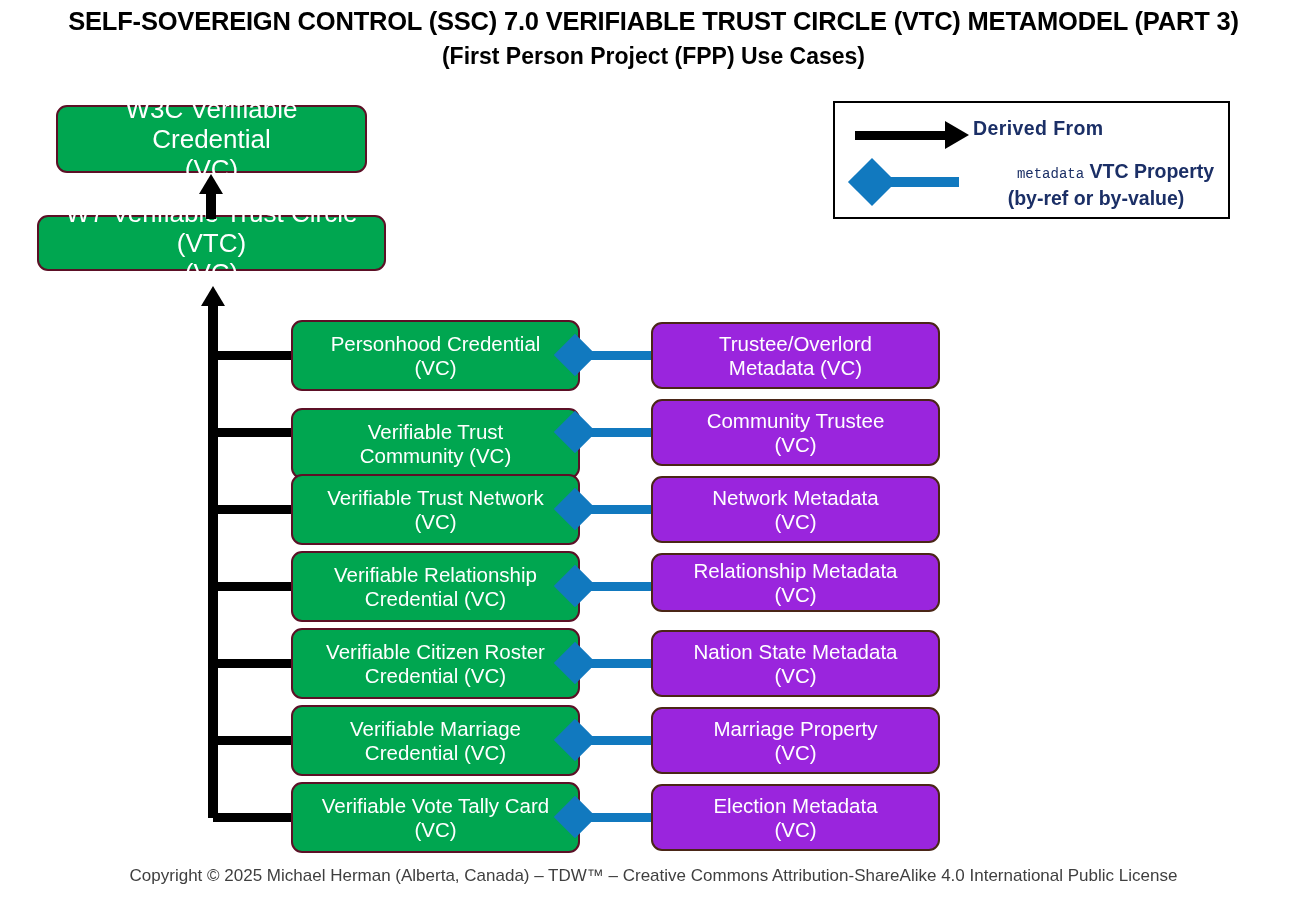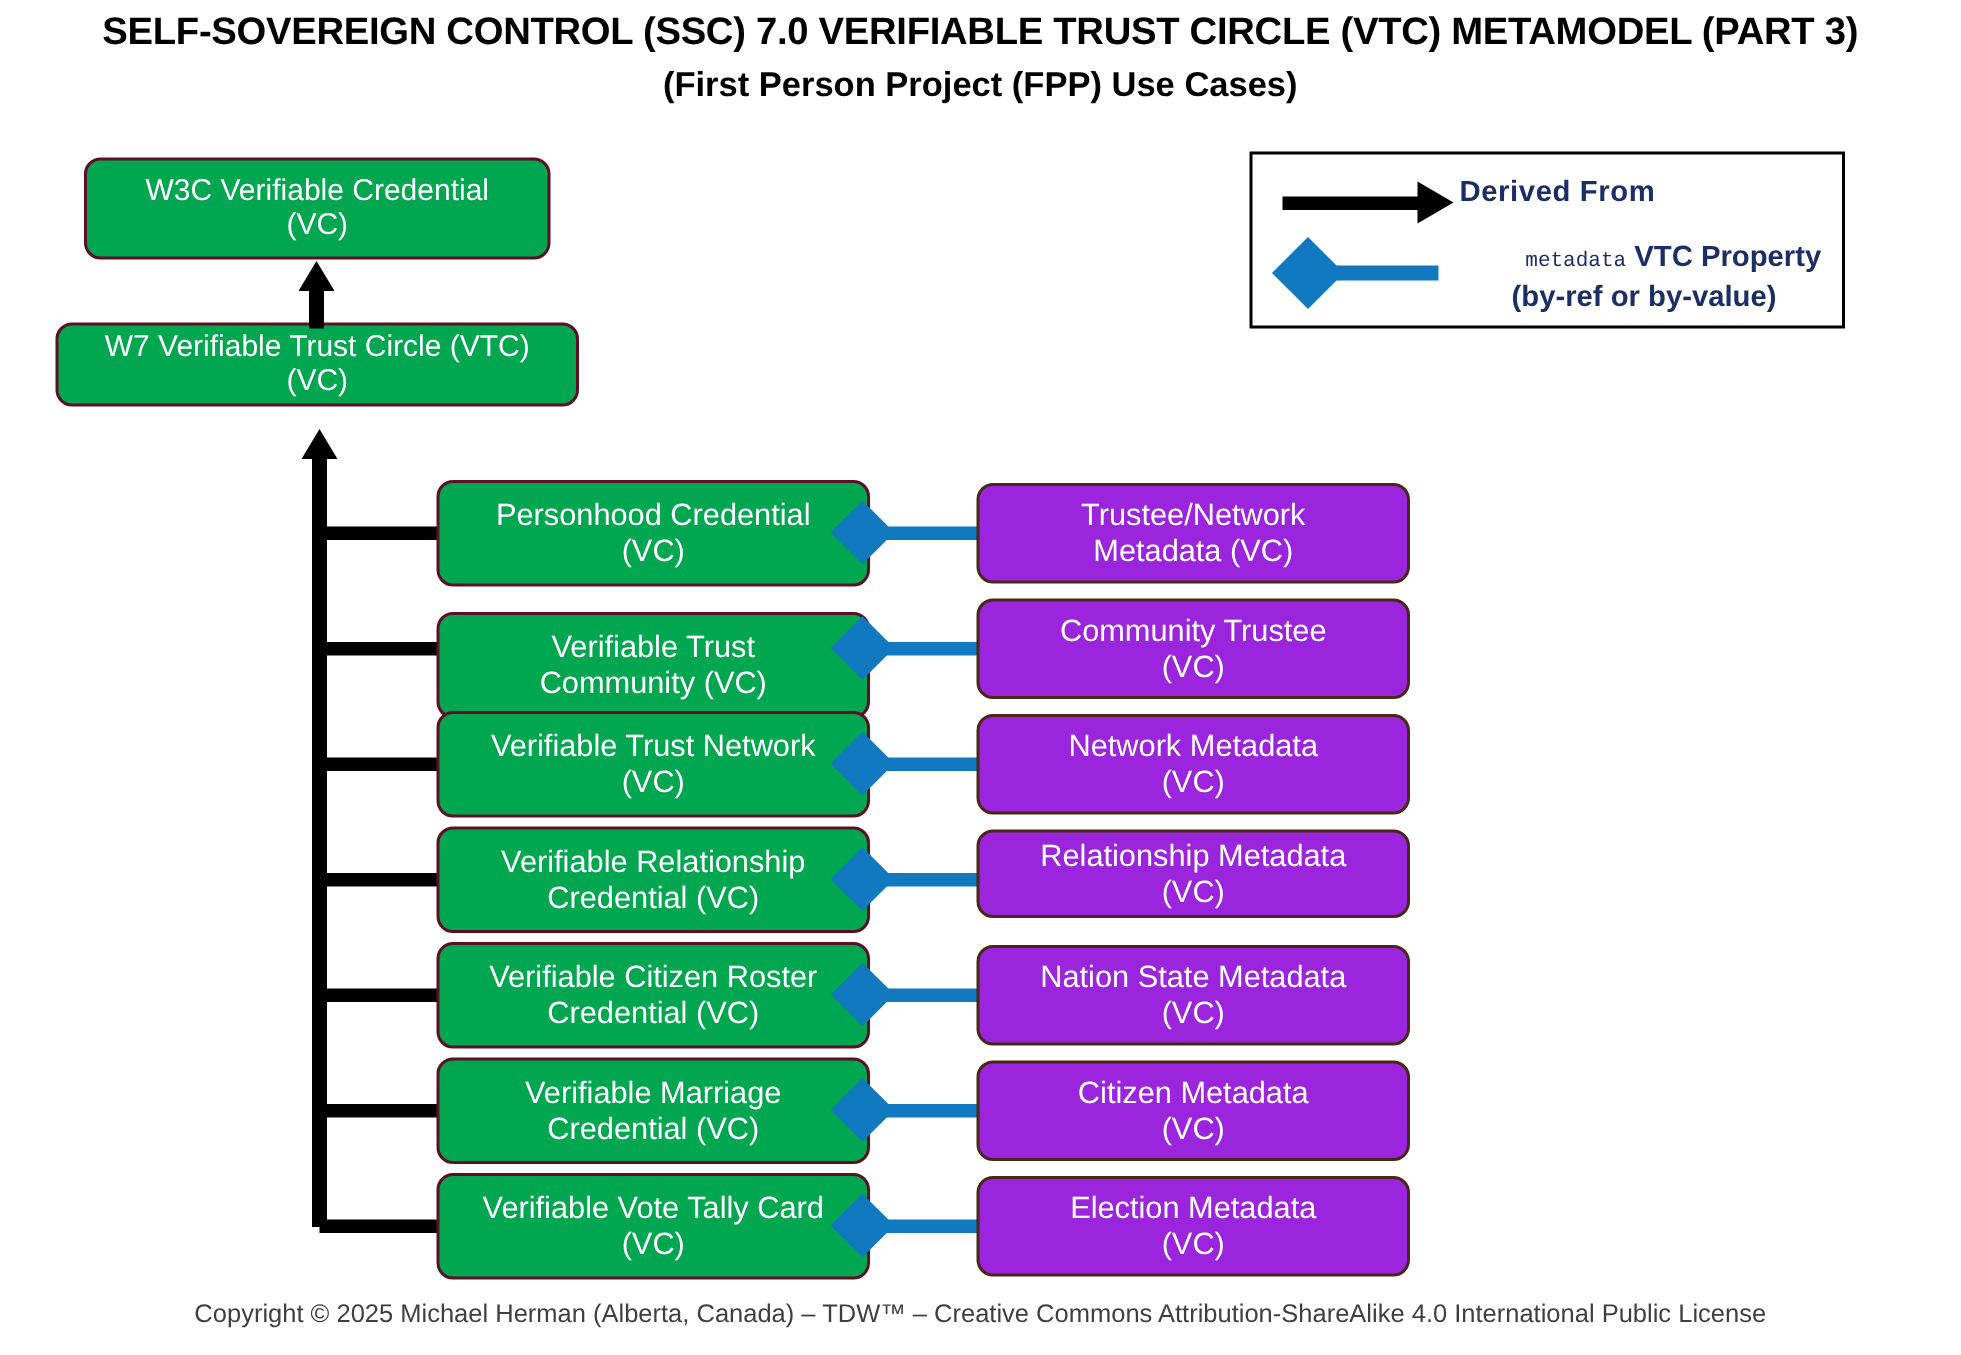--- a/index.html
+++ b/index.html
@@ -23,21 +23,21 @@
 
   
   .node{
     position:absolute;box-sizing:border-box;border-radius:11px;
     display:flex;align-items:center;justify-content:center;text-align:center;
     color:#ffffff;line-height:1.16;padding:3px 8px;
   }
   .node .lbl{display:block;width:100%;}
   .green{background:#00a650;border:2.2px solid #5c1026;font-size:20.5px;}
   .purple{background:#9a25dd;border:2.4px solid #4a2617;font-size:20.5px;}
-  .big{font-size:20px;}
+  .big{font-size:26px;}
 
   
   .vline{position:absolute;background:#000000;}
   .hline{position:absolute;background:#000000;}
   .arrow-up{
     position:absolute;width:0;height:0;
     border-left:12px solid transparent;border-right:12px solid transparent;
     border-bottom:20px solid #000000;
   }
   .diamond{
@@ -120,21 +120,21 @@
   <div class="node green" style="left:291px;top:320px;width:289px;height:71px;">
     <span class="lbl">
       <span>Personhood Credential</span><br>
       <span>(VC)</span>
     </span>
   </div>
   <div class="blueline" style="left:575px;top:351px;width:80px;"></div>
   <div class="diamond" style="left:560px;top:340px;"></div>
   <div class="node purple" style="left:651px;top:322px;width:289px;height:67px;">
     <span class="lbl">
-      <span>Trustee/Network</span><br>
+      <span>Trustee/Overlord</span><br>
       <span>Metadata (VC)</span>
     </span>
   </div>
 
   <div class="hline" style="left:213px;top:428px;width:82px;height:9px;"></div>
   <div class="node green" style="left:291px;top:408px;width:289px;height:71px;">
     <span class="lbl">
       <span>Verifiable Trust</span><br>
       <span>Community (VC)</span>
     </span>
@@ -200,21 +200,21 @@
   <div class="node green" style="left:291px;top:705px;width:289px;height:71px;">
     <span class="lbl">
       <span>Verifiable Marriage</span><br>
       <span>Credential (VC)</span>
     </span>
   </div>
   <div class="blueline" style="left:575px;top:736px;width:80px;"></div>
   <div class="diamond" style="left:560px;top:725px;"></div>
   <div class="node purple" style="left:651px;top:707px;width:289px;height:67px;">
     <span class="lbl">
-      <span>Citizen Metadata</span><br>
+      <span>Marriage Property</span><br>
       <span>(VC)</span>
     </span>
   </div>
 
   <div class="hline" style="left:213px;top:813px;width:82px;height:9px;"></div>
   <div class="node green" style="left:291px;top:782px;width:289px;height:71px;">
     <span class="lbl">
       <span>Verifiable Vote Tally Card</span><br>
       <span>(VC)</span>
     </span>

